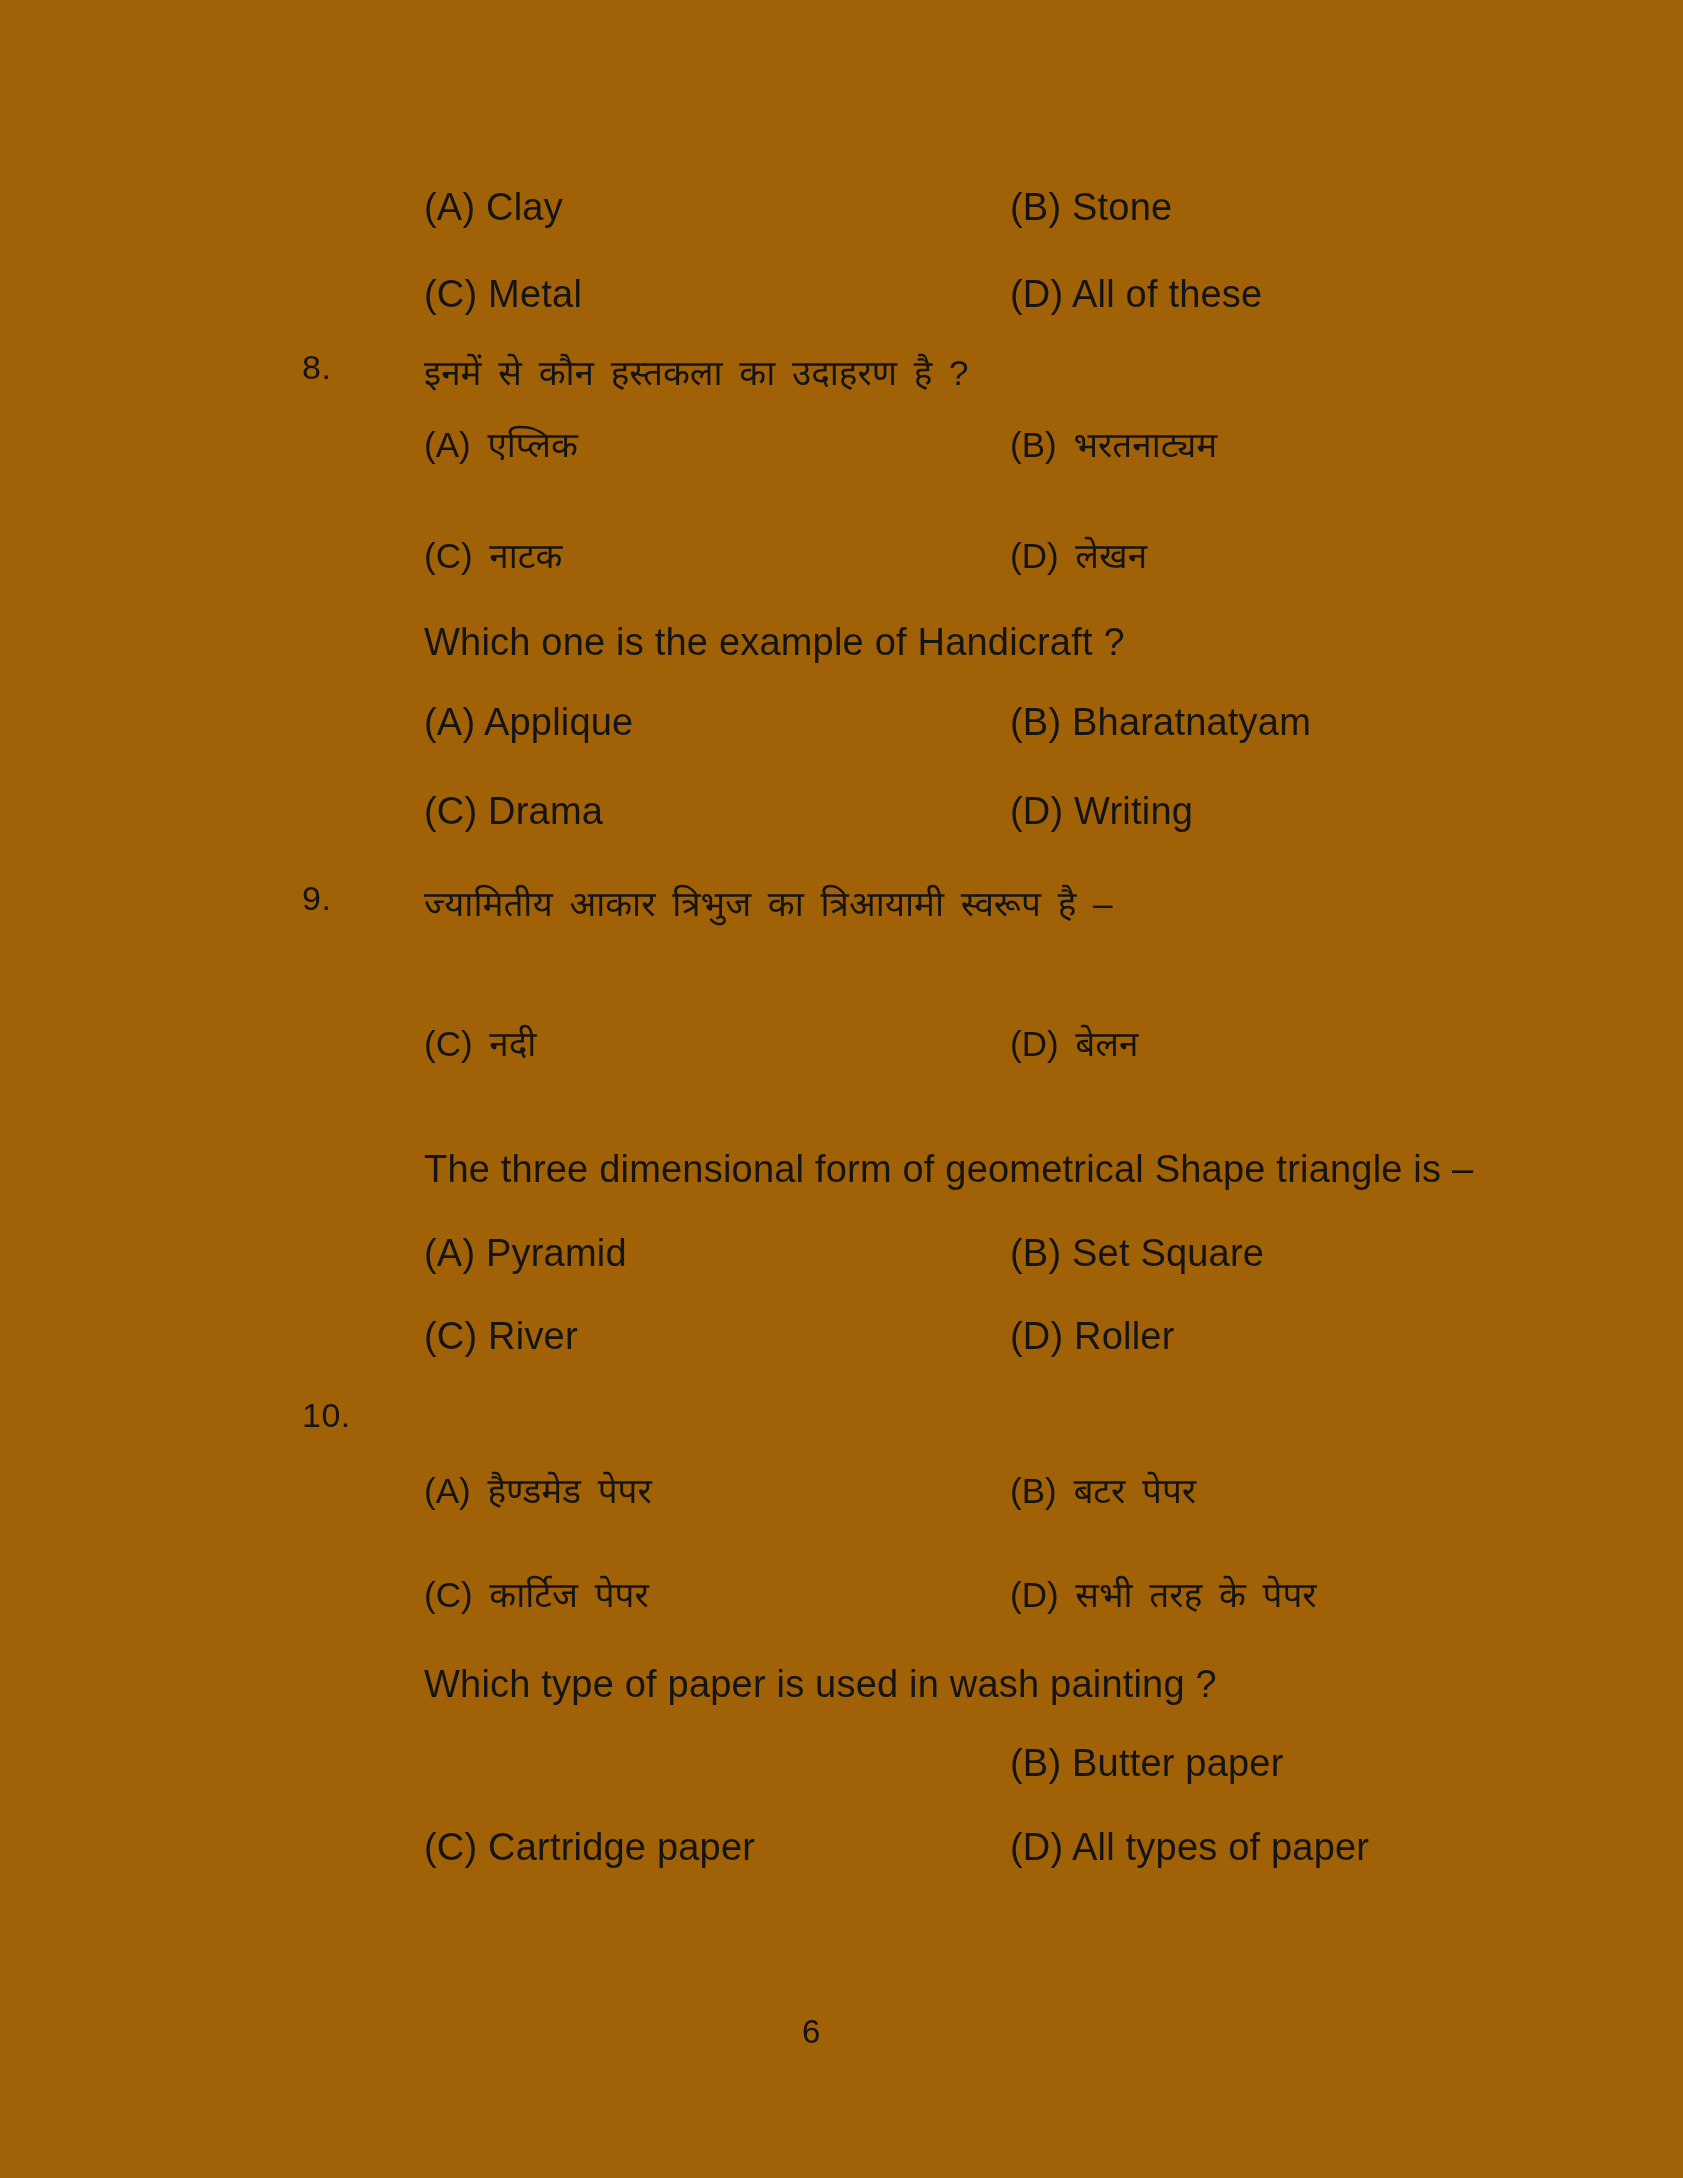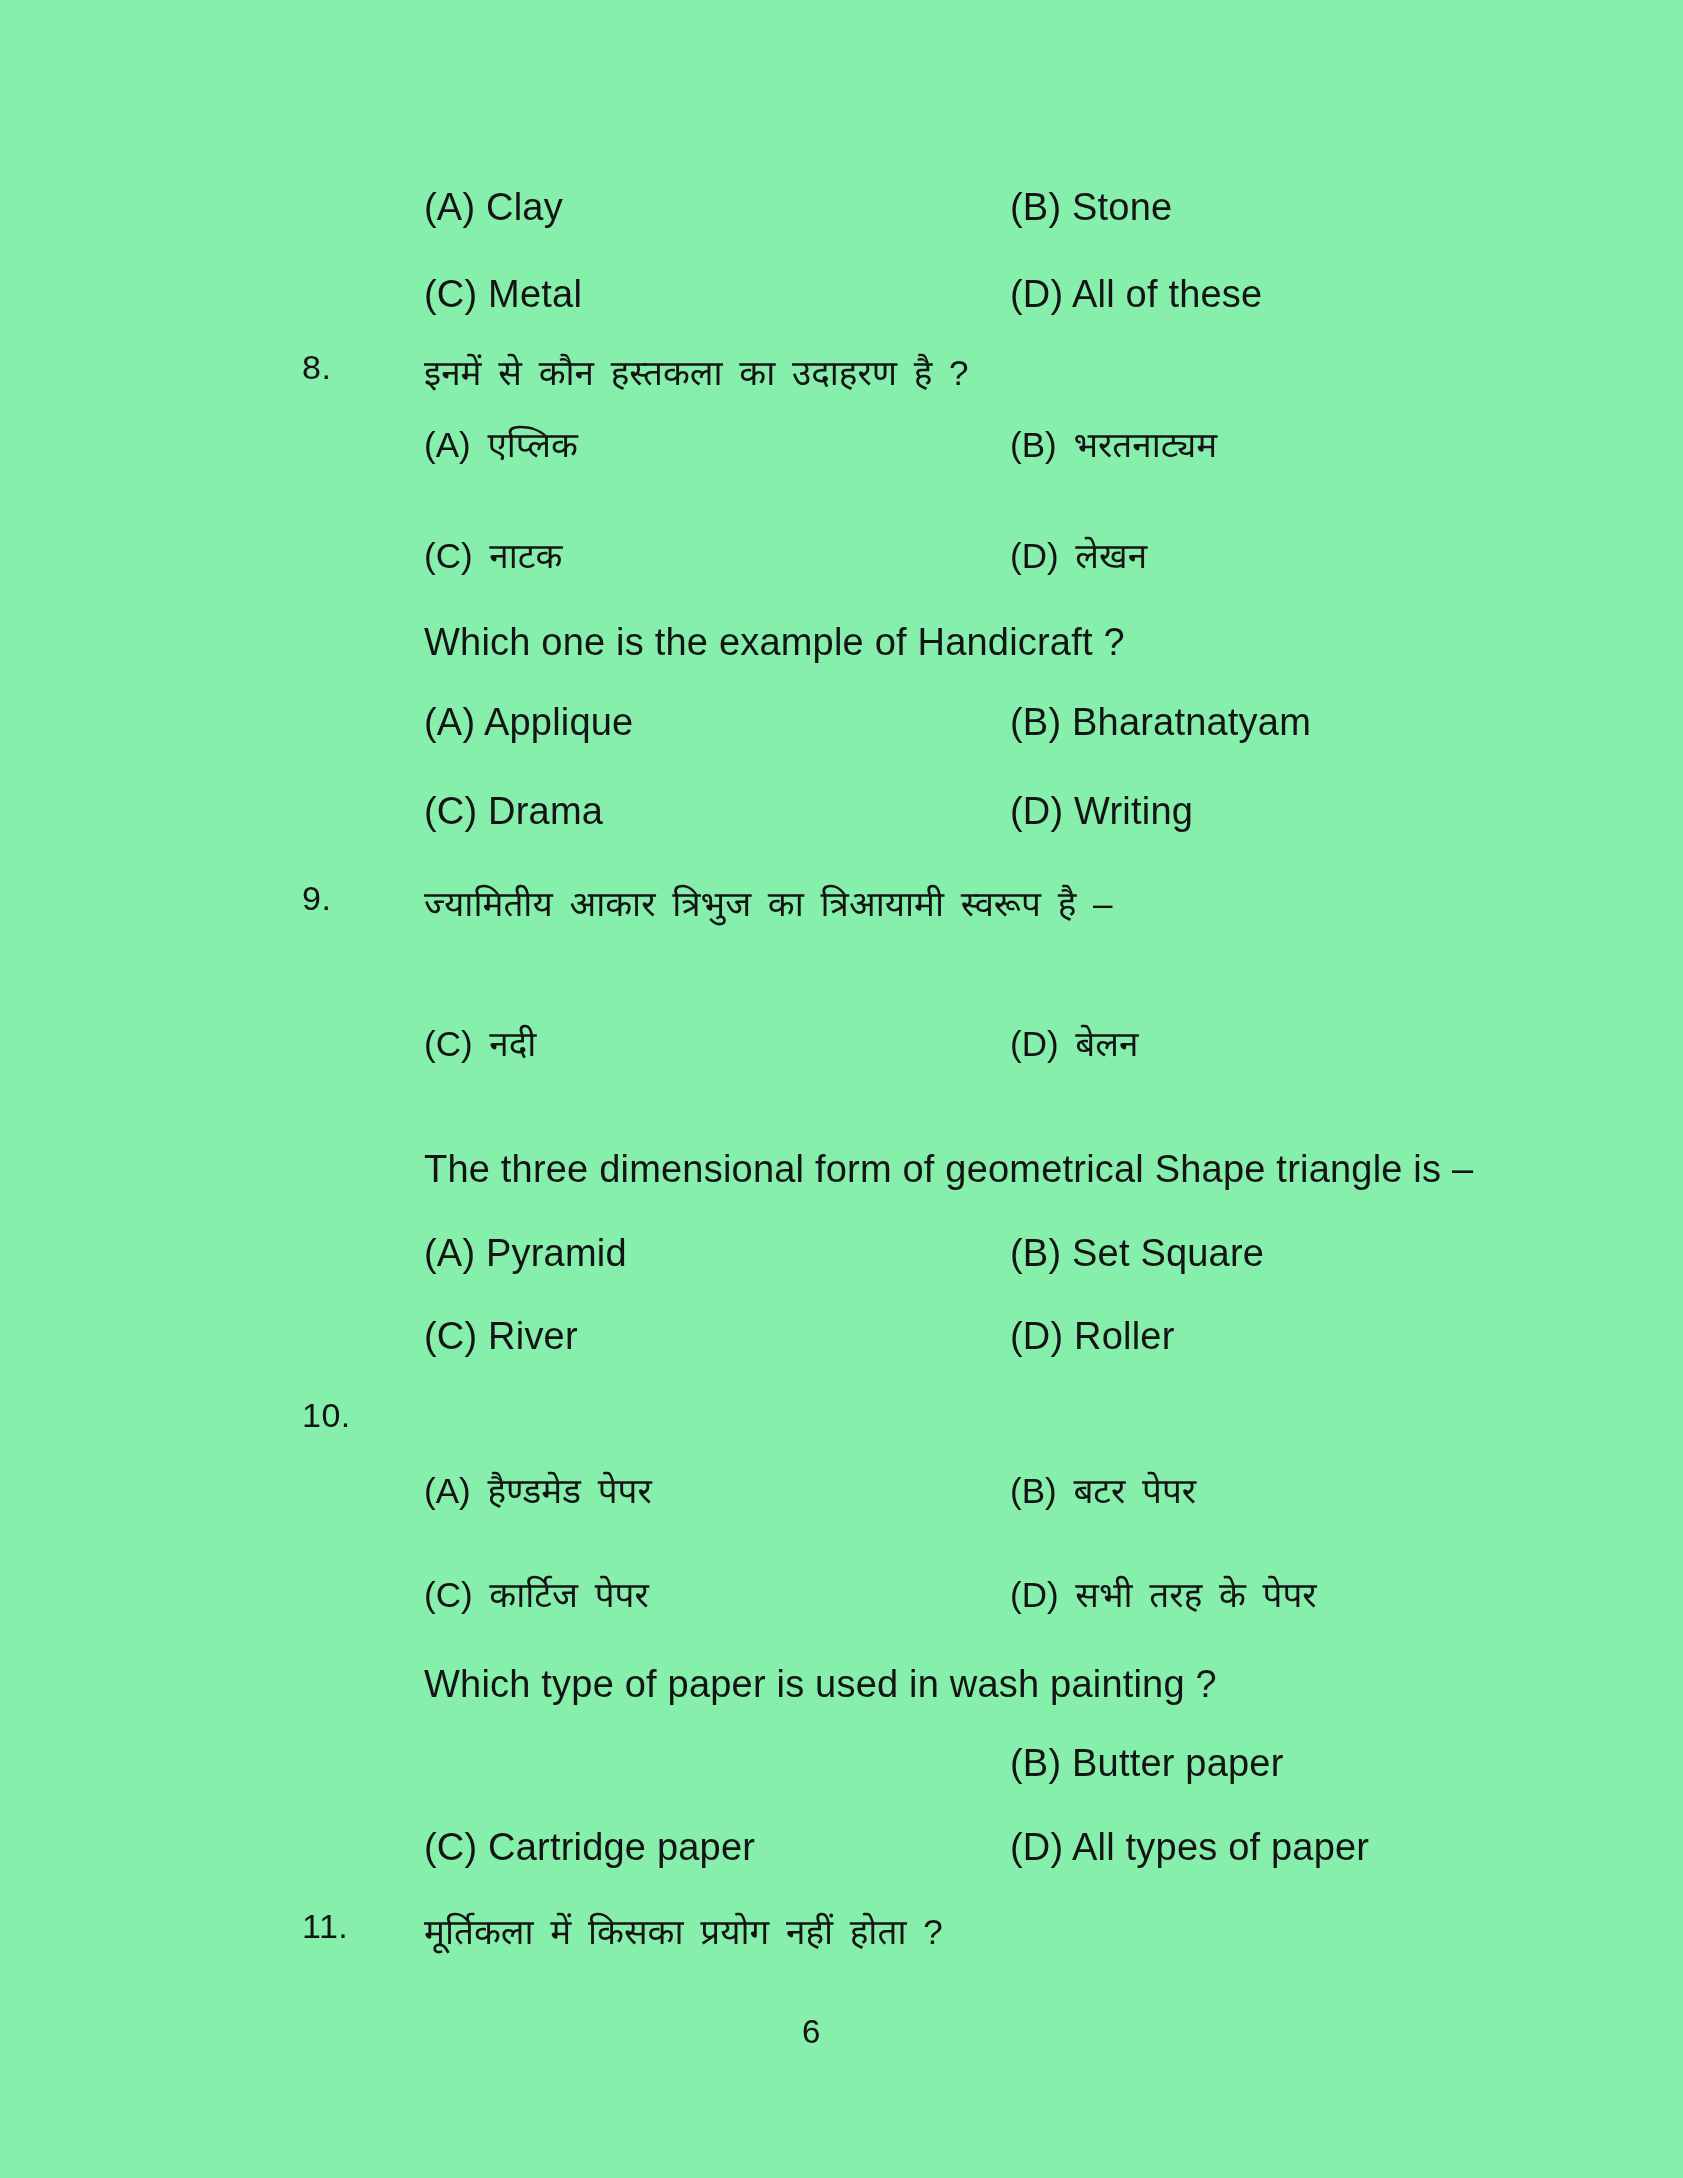--- a/index.html
+++ b/index.html
@@ -11,21 +11,21 @@
     height: 2178px;
     background: #ffffff;
     position: relative;
     font-family: "Liberation Sans", "DejaVu Sans", sans-serif;
     color: #141414;
     overflow: hidden;
   }
   .page {
     position: absolute;
     inset: 0;
-    background: #86efac;
+    background: #a16207;
   }
   .row {
     position: absolute;
     left: 0;
     width: 1683px;
     height: 50px;
   }
   
   .num {
     position: absolute;
@@ -137,21 +137,17 @@
     <span class="colL en">Which type of paper is used in wash painting ?</span>
   </div>
   <div class="row" style="top:1742px">
     <span class="colR en">(B) Butter paper</span>
   </div>
   <div class="row" style="top:1826px">
     <span class="colL en">(C) Cartridge paper</span>
     <span class="colR en">(D) All types of paper</span>
   </div>
 
-  <div class="row" style="top:1907px">
-    <span class="num">11.</span>
-    <span class="colL hi">मूर्तिकला में किसका प्रयोग नहीं होता ?</span>
-  </div>
 
   <span class="footer-num">6</span>
 
 </div>
 
 
 </body></html>

